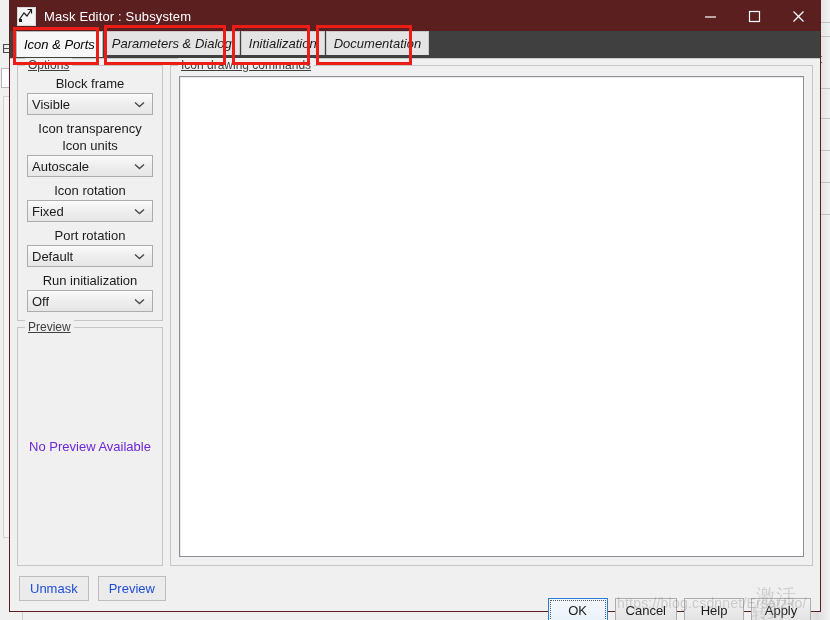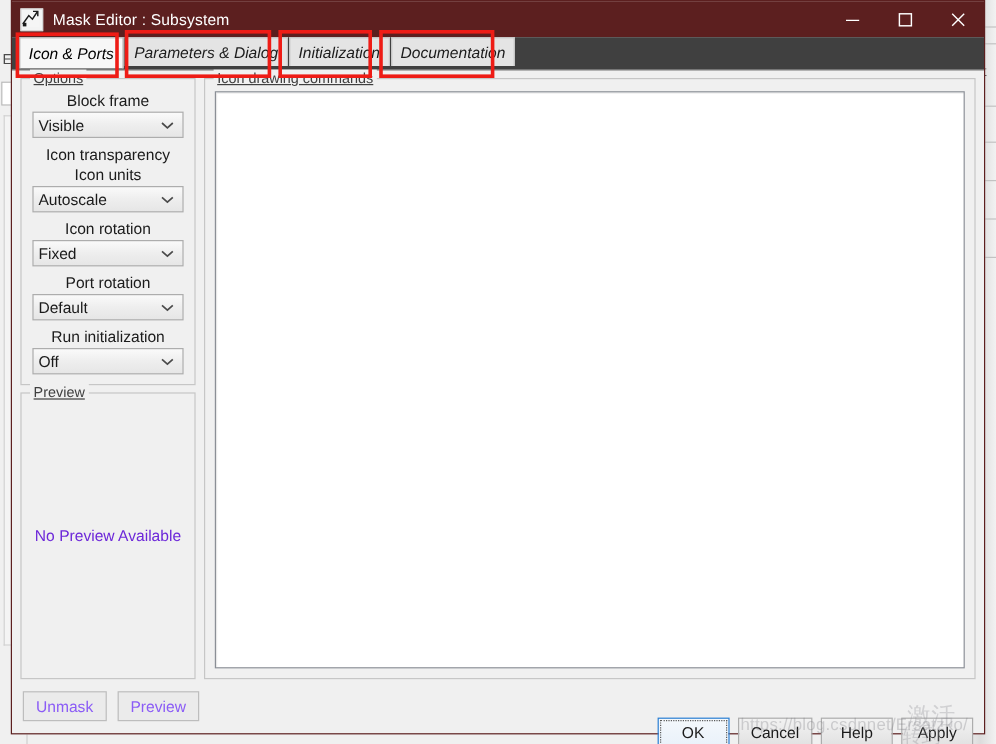--- a/index.html
+++ b/index.html
@@ -282,21 +282,21 @@
     font-size: 13px;
     color: #1b1b1b;
     background: linear-gradient(to bottom,#f2f2f2 0%,#eaeaea 50%,#e1e1e1 100%);
     border: 1px solid #adadad;
     display: flex;
     align-items: center;
     justify-content: center;
     box-sizing: border-box;
     white-space: nowrap;
   }
-  .btn.disabled { color: #8b5cf6; border-color: #bdbdbd; background:#ebebeb; }
+  .btn.disabled { color: #1d4ed8; border-color: #bdbdbd; background:#ebebeb; }
   .btn.default {
     border: 1px solid #2a7fd4;
     background: linear-gradient(to bottom,#f4f8fc 0%,#e9f1fa 100%);
     position: relative;
   }
   .btn.default::after {
     content: "";
     position: absolute;
     inset: 1px;
     border: 1px dotted #5a5a5a;

